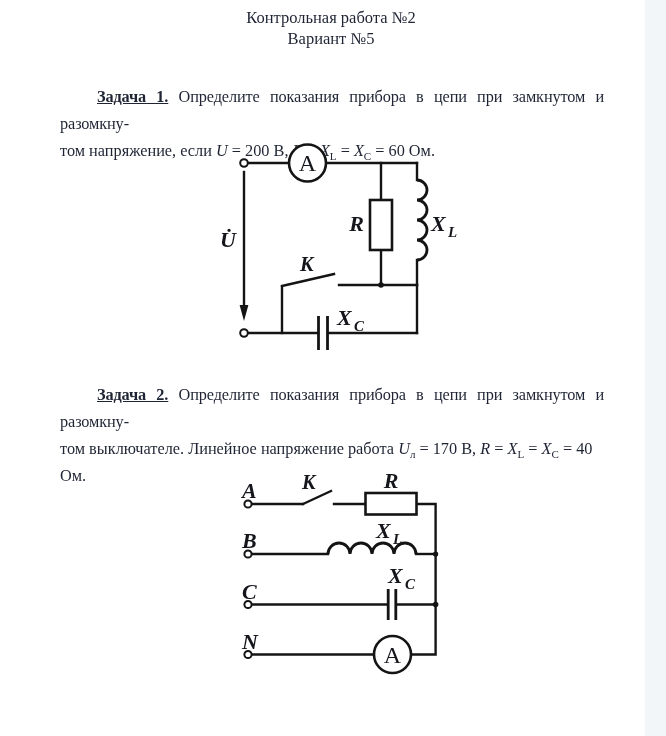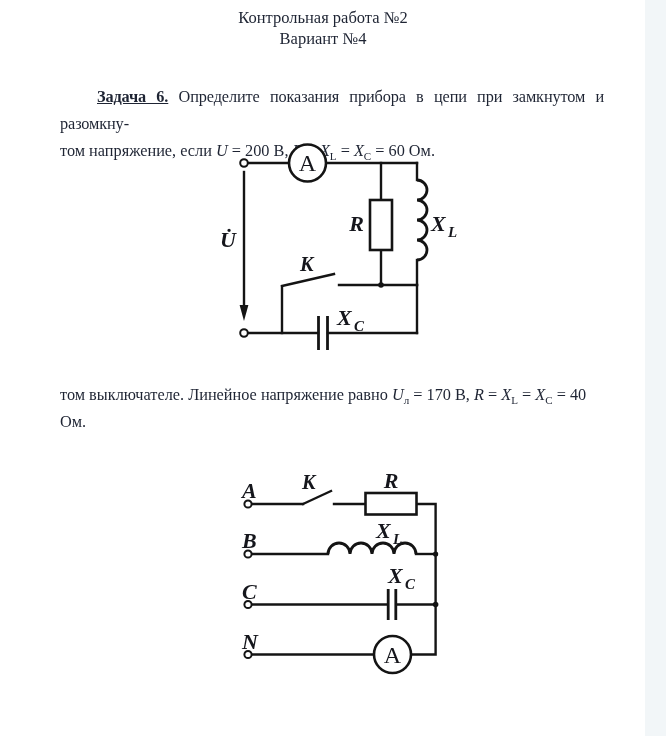--- a/index.html
+++ b/index.html
@@ -3,21 +3,21 @@
 <meta charset="utf-8">
 <style>
   html,body{margin:0;padding:0;}
   body{
     width:666px;height:736px;position:relative;background:#ffffff;
     font-family:"Liberation Serif","DejaVu Serif",serif;color:#1e2433;
     overflow:hidden;
   }
   .edge-strip{position:absolute;top:0;right:0;width:21px;height:736px;background:#f2f6f8;}
   .doc-title{position:absolute;top:7px;left:0;width:646px;text-align:center;
-    font-size:16.5px;line-height:21px;}
+    font-size:16.5px;line-height:21px;padding-left:8px;}
   .para{position:absolute;left:60px;width:544px;font-size:16.3px;line-height:27px;}
   #para1{top:83px;}
   #para2{top:381px;}
   .p-line1{text-indent:37px;text-align:justify;text-align-last:justify;letter-spacing:-0.12px;}
   .p-line2{text-align:left;}
   .task-heading{font-weight:bold;text-decoration:underline;}
   .v{font-style:italic;}
   sub.s{font-size:11px;line-height:0;}
   svg{position:absolute;overflow:visible;}
   .w{stroke:#141414;stroke-width:2.4;fill:none;stroke-linecap:square;}
@@ -32,25 +32,25 @@
   text.meter{font-family:"Liberation Serif","DejaVu Serif",serif;font-style:normal;
     font-weight:normal;font-size:24px;fill:#15161c;}
 </style>
 </head>
 <body>
 
 <div class="edge-strip"></div>
 
 <div class="doc-title">
   <div>Контрольная работа №2</div>
-  <div>Вариант №4</div>
+  <div>Вариант №5</div>
 </div>
 
 <div class="para" id="para1">
-  <div class="p-line1"><span class="task-heading">Задача 6.</span><span> </span><span>Определите показания прибора в цепи при замкнутом и разомкну-</span></div>
+  <div class="p-line1"><span class="task-heading">Задача 1.</span><span> </span><span>Определите показания прибора в цепи при замкнутом и разомкну-</span></div>
   <div class="p-line2"><span>том напряжение, если </span><span class="v">U</span><span> = 200 В, </span><span class="v">R</span><span> = </span><span class="v">X</span><sub class="s">L</sub><span> = </span><span class="v">X</span><sub class="s">C</sub><span> = 60 Ом.</span></div>
 </div>
 
 <svg style="left:215px;top:140px" width="265" height="225" viewBox="215 140 265 225">
   <g>
     <line class="w" x1="248" y1="163" x2="289" y2="163"></line>
     <line class="w" x1="326" y1="163" x2="417" y2="163"></line>
     <line class="w" x1="381" y1="163" x2="381" y2="200"></line>
     <line class="w" x1="381" y1="250" x2="381" y2="285"></line>
     <line class="w" x1="417" y1="163" x2="417" y2="180"></line>
@@ -88,21 +88,22 @@
   <g>
     <line class="w2" x1="318.5" y1="316" x2="318.5" y2="350"></line>
     <line class="w2" x1="327.5" y1="316" x2="327.5" y2="350"></line>
   </g>
   <text class="lbl" x="337" y="325">X</text>
   <text class="lbl sub" x="354" y="331">C</text>
   <circle class="dot" cx="381" cy="285" r="2.8"></circle>
 </svg>
 
 <div class="para" id="para2">
-  <div class="p-line2"><span>том выключателе. Линейное напряжение равно </span><span class="v">U</span><sub class="s">л</sub><span> = 170 В, </span><span class="v">R</span><span> = </span><span class="v">X</span><sub class="s">L</sub><span> = </span><span class="v">X</span><sub class="s">C</sub><span> = 40 Ом.</span></div>
+  <div class="p-line1"><span class="task-heading">Задача 2.</span><span> </span><span>Определите показания прибора в цепи при замкнутом и разомкну-</span></div>
+  <div class="p-line2"><span>том выключателе. Линейное напряжение работа </span><span class="v">U</span><sub class="s">л</sub><span> = 170 В, </span><span class="v">R</span><span> = </span><span class="v">X</span><sub class="s">L</sub><span> = </span><span class="v">X</span><sub class="s">C</sub><span> = 40 Ом.</span></div>
 </div>
 
 <svg style="left:235px;top:465px" width="215" height="220" viewBox="235 465 215 220">
   <g>
     <line class="w" x1="251.6" y1="504" x2="303" y2="504"></line>
     <line class="w" x1="334" y1="504" x2="365.5" y2="504"></line>
     <line class="w" x1="251.6" y1="554" x2="328" y2="554"></line>
     <line class="w" x1="416" y1="554" x2="436.8" y2="554"></line>
     <line class="w" x1="251.6" y1="604.5" x2="387" y2="604.5"></line>
     <line class="w" x1="397" y1="604.5" x2="436.8" y2="604.5"></line>

